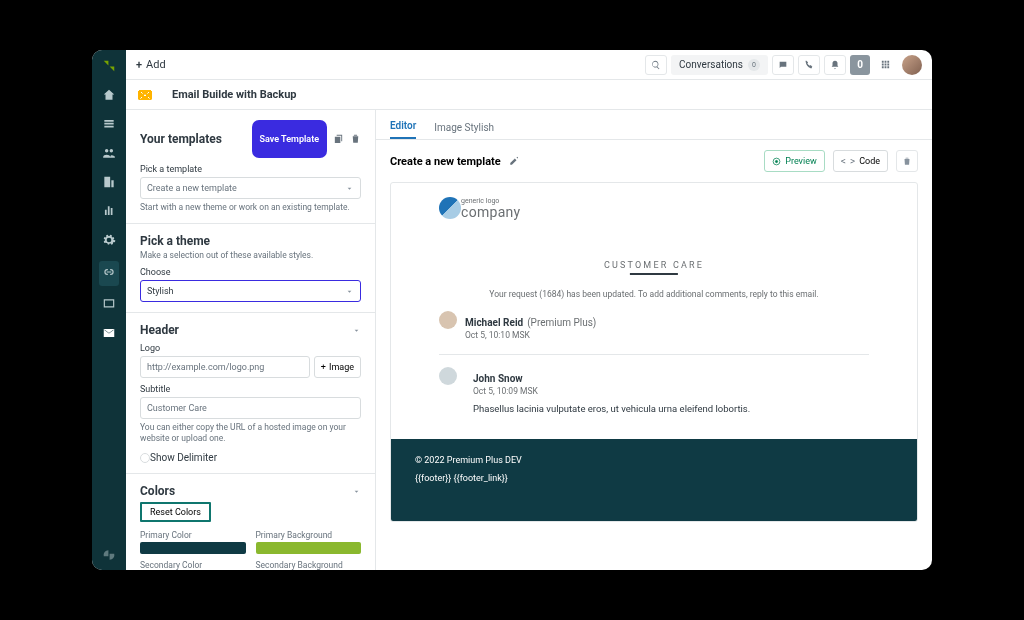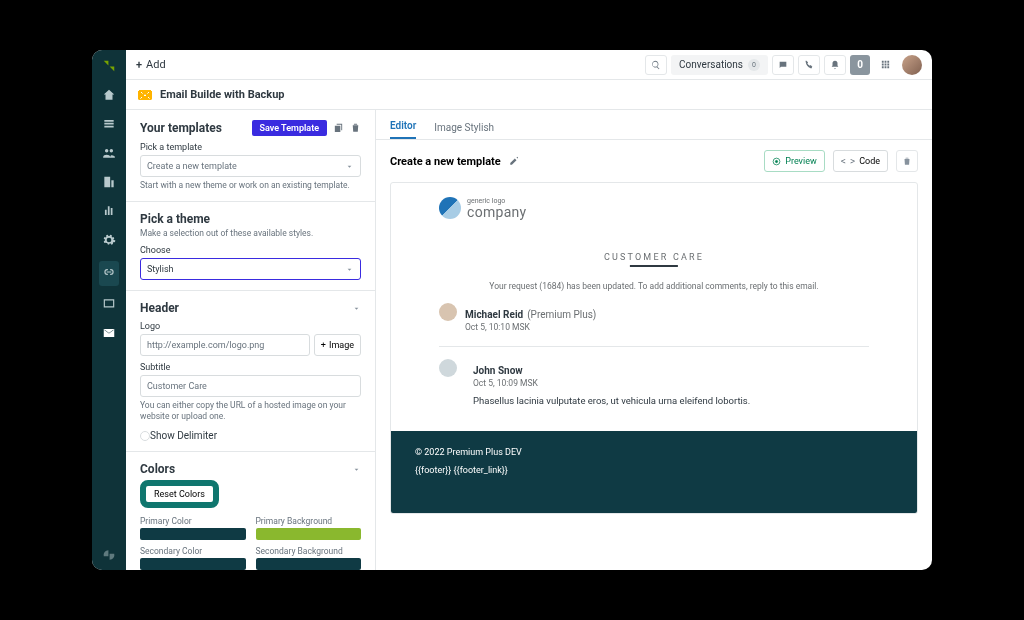--- a/index.html
+++ b/index.html
@@ -11,62 +11,62 @@
   .rail .zdbox{width:14px;height:14px;display:flex;align-items:center;justify-content:center;color:#5f7a7e;margin-bottom:8px;}
   .main{flex:1;display:flex;flex-direction:column;min-width:0;}
   .topbar{height:30px;border-bottom:1px solid #e4e7e9;display:flex;align-items:center;padding:0 10px;font-size:11px;color:#2f3941;}
   .plus{font-weight:600;margin-right:4px;}
   .topbar .grow{flex:1;}
   .iconbtn{width:22px;height:20px;display:flex;align-items:center;justify-content:center;border:1px solid #e4e7e9;border-radius:3px;margin-left:4px;color:#68737d;background:#fff;font-size:10px;}
   .pill{height:20px;border:none;background:#f3f4f5;border-radius:3px;display:flex;align-items:center;padding:0 8px;margin-left:4px;font-size:10px;color:#2f3941;}
   .pill .dot{width:12px;height:12px;border-radius:50%;background:#e4e7e9;margin-left:5px;display:flex;align-items:center;justify-content:center;font-size:7px;color:#68737d;}
   .countbox{width:20px;height:20px;border-radius:3px;background:#8a959e;color:#fff;font-weight:700;font-size:10px;display:flex;align-items:center;justify-content:center;margin-left:4px;}
   .avatar{width:20px;height:20px;border-radius:50%;background:linear-gradient(135deg,#c9a38a,#806050);margin-left:6px;}
-  .titlebar{height:30px;display:flex;align-items:center;padding:0 12px;border-bottom:1px solid #e4e7e9;font-size:11px;gap:8px;}
+  .titlebar{height:30px;display:flex;align-items:center;padding:0 12px;border-bottom:1px solid #e4e7e9;font-size:11px;gap:20px;}
   .titlebar .mailicon{width:14px;height:10px;background:#ffb400;position:relative;border-radius:1px;}
   .titlebar .mailicon:before{content:"";position:absolute;inset:0;background:linear-gradient(to bottom right,transparent 49%,#fff 50%,#fff 51%,transparent 52%),linear-gradient(to bottom left,transparent 49%,#fff 50%,#fff 51%,transparent 52%);}
   .titlebar span{font-weight:700;color:#2f3941;}
   .body{flex:1;display:flex;min-height:0;}
   .sidebar{width:250px;border-right:1px solid #e4e7e9;padding:10px 14px 0;overflow-y:auto;font-size:10px;color:#2f3941;}
   .sidebar::-webkit-scrollbar{width:0;}
   .section-row{display:flex;align-items:center;justify-content:space-between;margin-bottom:6px;}
   .h{font-weight:700;font-size:12px;}
-  .btn-save{background:#3a2be0;color:#fff;border:none;border-radius:2px;padding:3px 8px;font-size:9px;font-weight:600;}
+  .btn-save{background:#3a2be0;color:#fff;border:none;border-radius:7px;padding:14px 8px;font-size:9px;font-weight:600;}
   .smallicons{display:flex;gap:6px;margin-left:6px;color:#68737d;}
   .smallicons svg{width:11px;height:11px;fill:#68737d;}
   .lbl{font-size:9px;color:#2f3941;margin:6px 0 3px;}
   .select{width:100%;height:22px;border:1px solid #d8dcde;border-radius:3px;font-size:9px;padding:0 6px;display:flex;align-items:center;justify-content:space-between;color:#68737d;background:#fff;}
   .select.selected{border:1.5px solid #3a2be0;color:#2f3941;align-items:center;}
   .hint{font-size:8.5px;color:#68737d;margin-top:3px;line-height:1.3;}
   .hr{height:1px;background:#e4e7e9;margin:10px -14px;}
   .collapse{display:flex;align-items:center;justify-content:space-between;}
   .input{width:100%;height:22px;border:1px solid #d8dcde;border-radius:3px;font-size:9px;padding:0 6px;color:#68737d;background:#fff;}
   .inputrow{display:flex;gap:4px;}
   .imgbtn{height:22px;border:1px solid #d8dcde;border-radius:3px;font-size:9px;padding:0 6px;background:#fff;white-space:nowrap;display:flex;align-items:center;gap:3px;}
   .chk{display:flex;align-items:center;margin-top:8px;}
   .chk .box{width:10px;height:10px;border:1px solid #d8dcde;border-radius:50%;}
-  .resetbtn{border:6px solid #0f766e;background:#fff;border-radius:8px;padding:3px 8px;font-size:9px;margin-top:4px;}
+  .resetbtn{border:2px solid #0f766e;background:#fff;border-radius:1px;padding:3px 8px;font-size:9px;margin-top:4px;}
   .colorgrid{display:grid;grid-template-columns:1fr 1fr;gap:6px 10px;margin-top:8px;}
   .swatch-lbl{font-size:8.5px;color:#68737d;margin-bottom:2px;}
   .swatch{height:12px;border-radius:2px;}
   .content{flex:1;display:flex;flex-direction:column;min-width:0;}
   .tabs{height:30px;display:flex;align-items:flex-end;padding:0 14px;border-bottom:1px solid #e4e7e9;gap:18px;font-size:10px;color:#68737d;}
   .tab{padding-bottom:6px;}
   .tab.active{color:#1f73b7;border-bottom:2px solid #1f73b7;font-weight:600;}
   .editorhead{display:flex;align-items:center;padding:10px 14px;gap:8px;font-size:11px;}
   .editorhead .t{font-weight:700;}
   .editorhead svg{width:10px;height:10px;fill:#68737d;}
   .editorhead .grow{flex:1;}
   .pvbtn{border:1px solid #d8dcde;background:#fff;border-radius:3px;height:22px;padding:0 7px;font-size:9px;display:flex;align-items:center;gap:4px;}
   .pvbtn svg{width:9px;height:9px;}
   .trash{width:22px;height:22px;border:1px solid #e4e7e9;border-radius:3px;display:flex;align-items:center;justify-content:center;}
   .trash svg{width:10px;height:10px;fill:#87929d;}
   .preview{margin:0 14px 14px;border:1px solid #e4e7e9;border-radius:3px;background:#fff;overflow:hidden;}
   .pv-inner{padding:14px 48px 0;}
-  .logo-row{display:flex;align-items:center;gap:6px;margin-bottom:26px;}
+  .logo-row{display:flex;align-items:center;margin-bottom:34px;}
   .logo-swirl{width:22px;height:22px;border-radius:50%;background:linear-gradient(135deg,#1f73b7 50%,#a7cce5 50%);}
   .logo-txt{font-size:7px;color:#6b6f72;line-height:1;}
   .logo-txt .big{font-size:14px;color:#6b6f72;letter-spacing:.3px;}
   .cc{text-align:center;letter-spacing:2.2px;font-size:9px;color:#6b6f72;position:relative;margin:0 auto 14px;display:inline-block;left:50%;transform:translateX(-50%);}
   .cc:after{content:"";display:block;width:48px;height:1.5px;background:#2f3941;margin:3px auto 0;}
   .notice{text-align:center;font-size:8.5px;color:#6b6f72;margin-bottom:12px;}
   .msg{display:flex;gap:8px;margin-bottom:14px;}
   .msg .av{width:18px;height:18px;border-radius:50%;background:#d8c4b0;flex-shrink:0;}
   .msg .name{font-size:10px;font-weight:700;color:#2f3941;}
   .msg .plan{font-weight:400;color:#6b6f72;}

